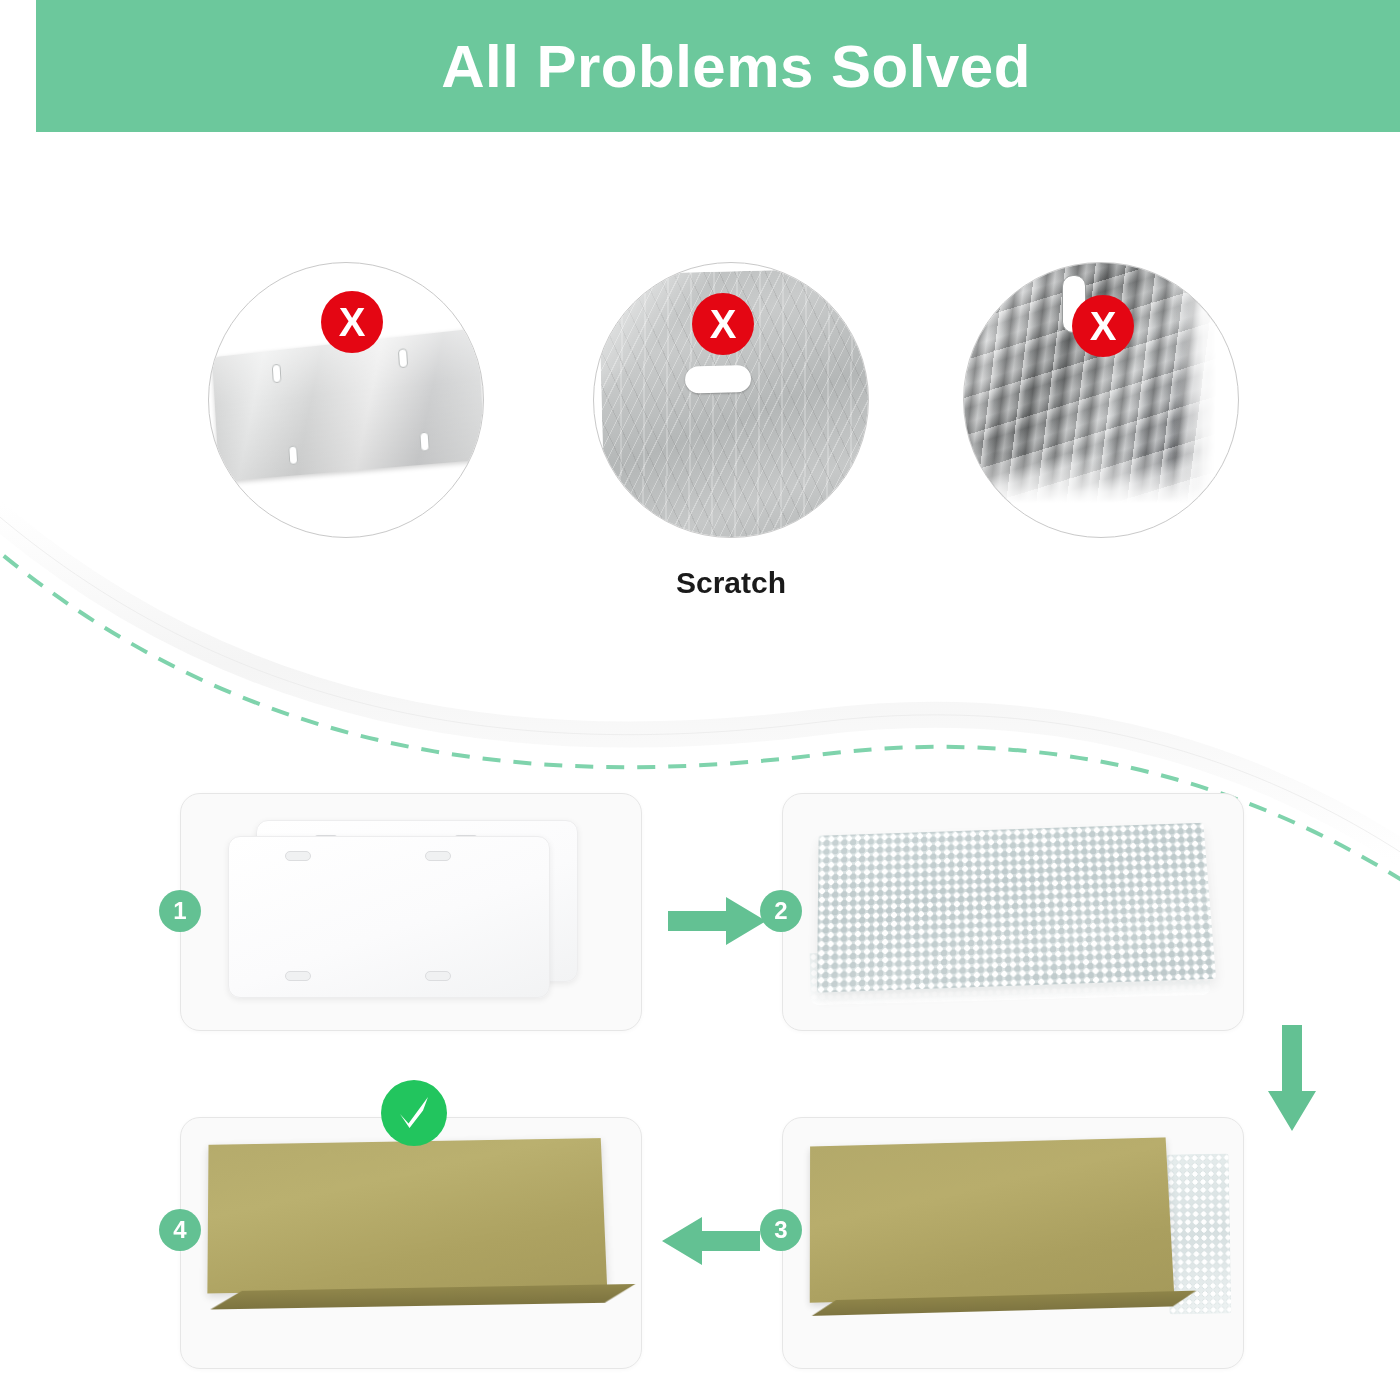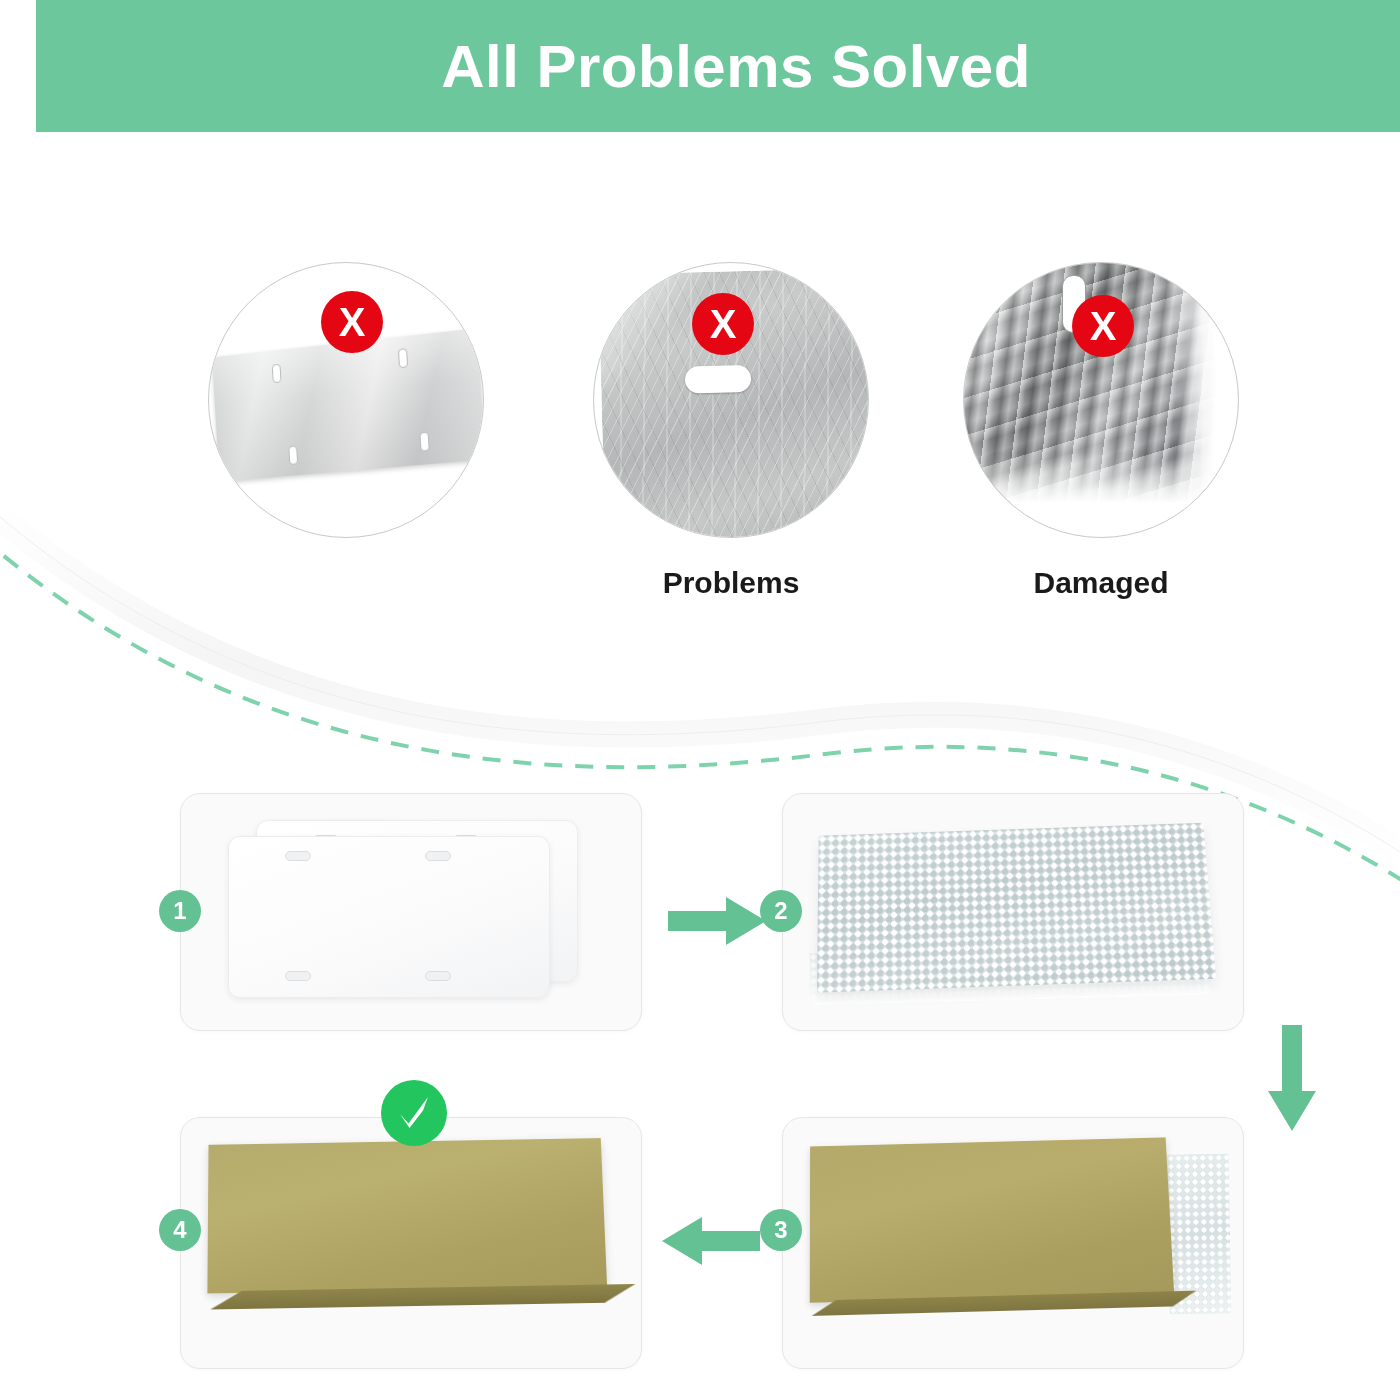--- a/index.html
+++ b/index.html
@@ -386,31 +386,30 @@
   </div>
 
   <div class="problem-item p1">
     <div class="problem-circle">
       <div class="plate-scratch">
         <div class="scratch-edge"></div>
         <div class="scratch-slot"></div>
       </div>
       <div class="x-badge">X</div>
     </div>
-    <div class="problem-label">Problems</div>
+    <div class="problem-label">Scratch</div>
   </div>
 
   <div class="problem-item p2">
     <div class="problem-circle">
       <div class="foil-damaged">
         <div class="foil-slot"></div>
       </div>
       <div class="x-badge">X</div>
     </div>
-    <div class="problem-label">Damaged</div>
   </div>
 
 </div>
 
 <svg class="wave-divider" viewBox="0 0 1400 420" xmlns="http://www.w3.org/2000/svg">
   <defs>
     <linearGradient id="bandShade" x1="0" y1="0" x2="0" y2="1">
       <stop offset="0%" stop-color="#ffffff"></stop>
       <stop offset="45%" stop-color="#f4f4f4"></stop>
       <stop offset="100%" stop-color="#ffffff"></stop>

